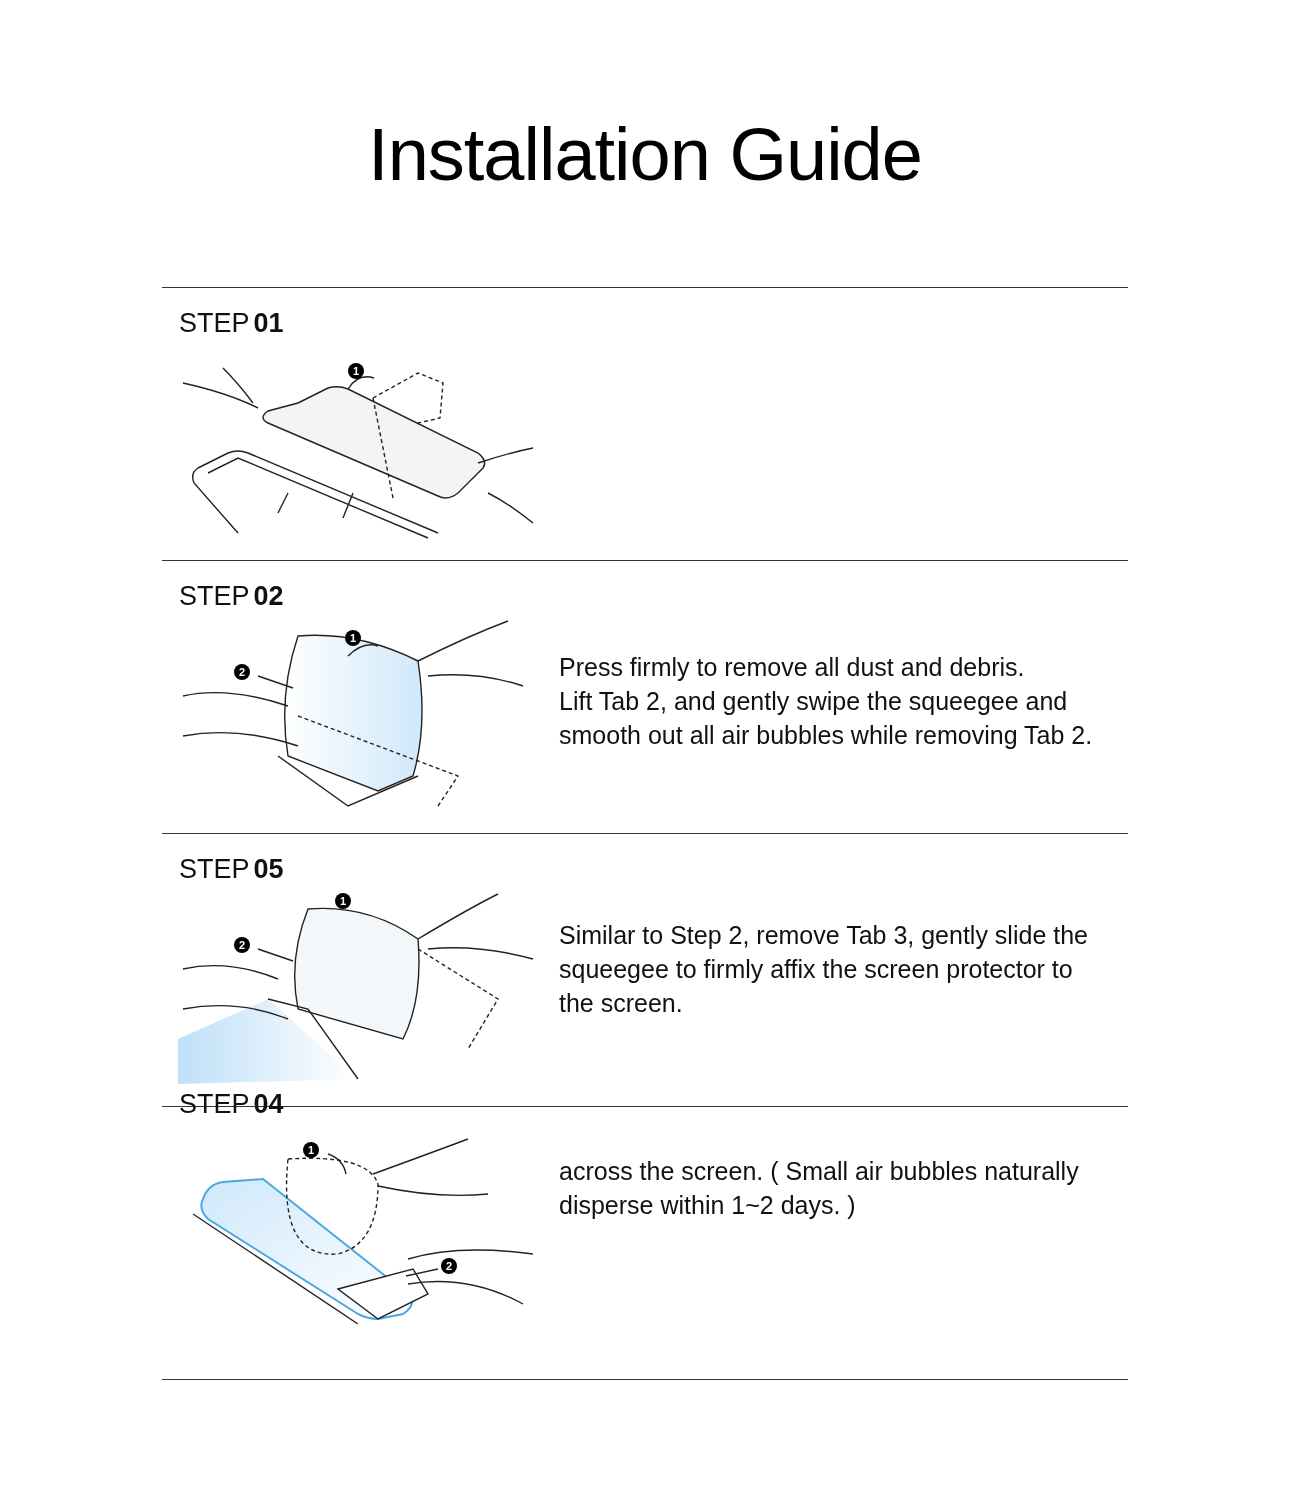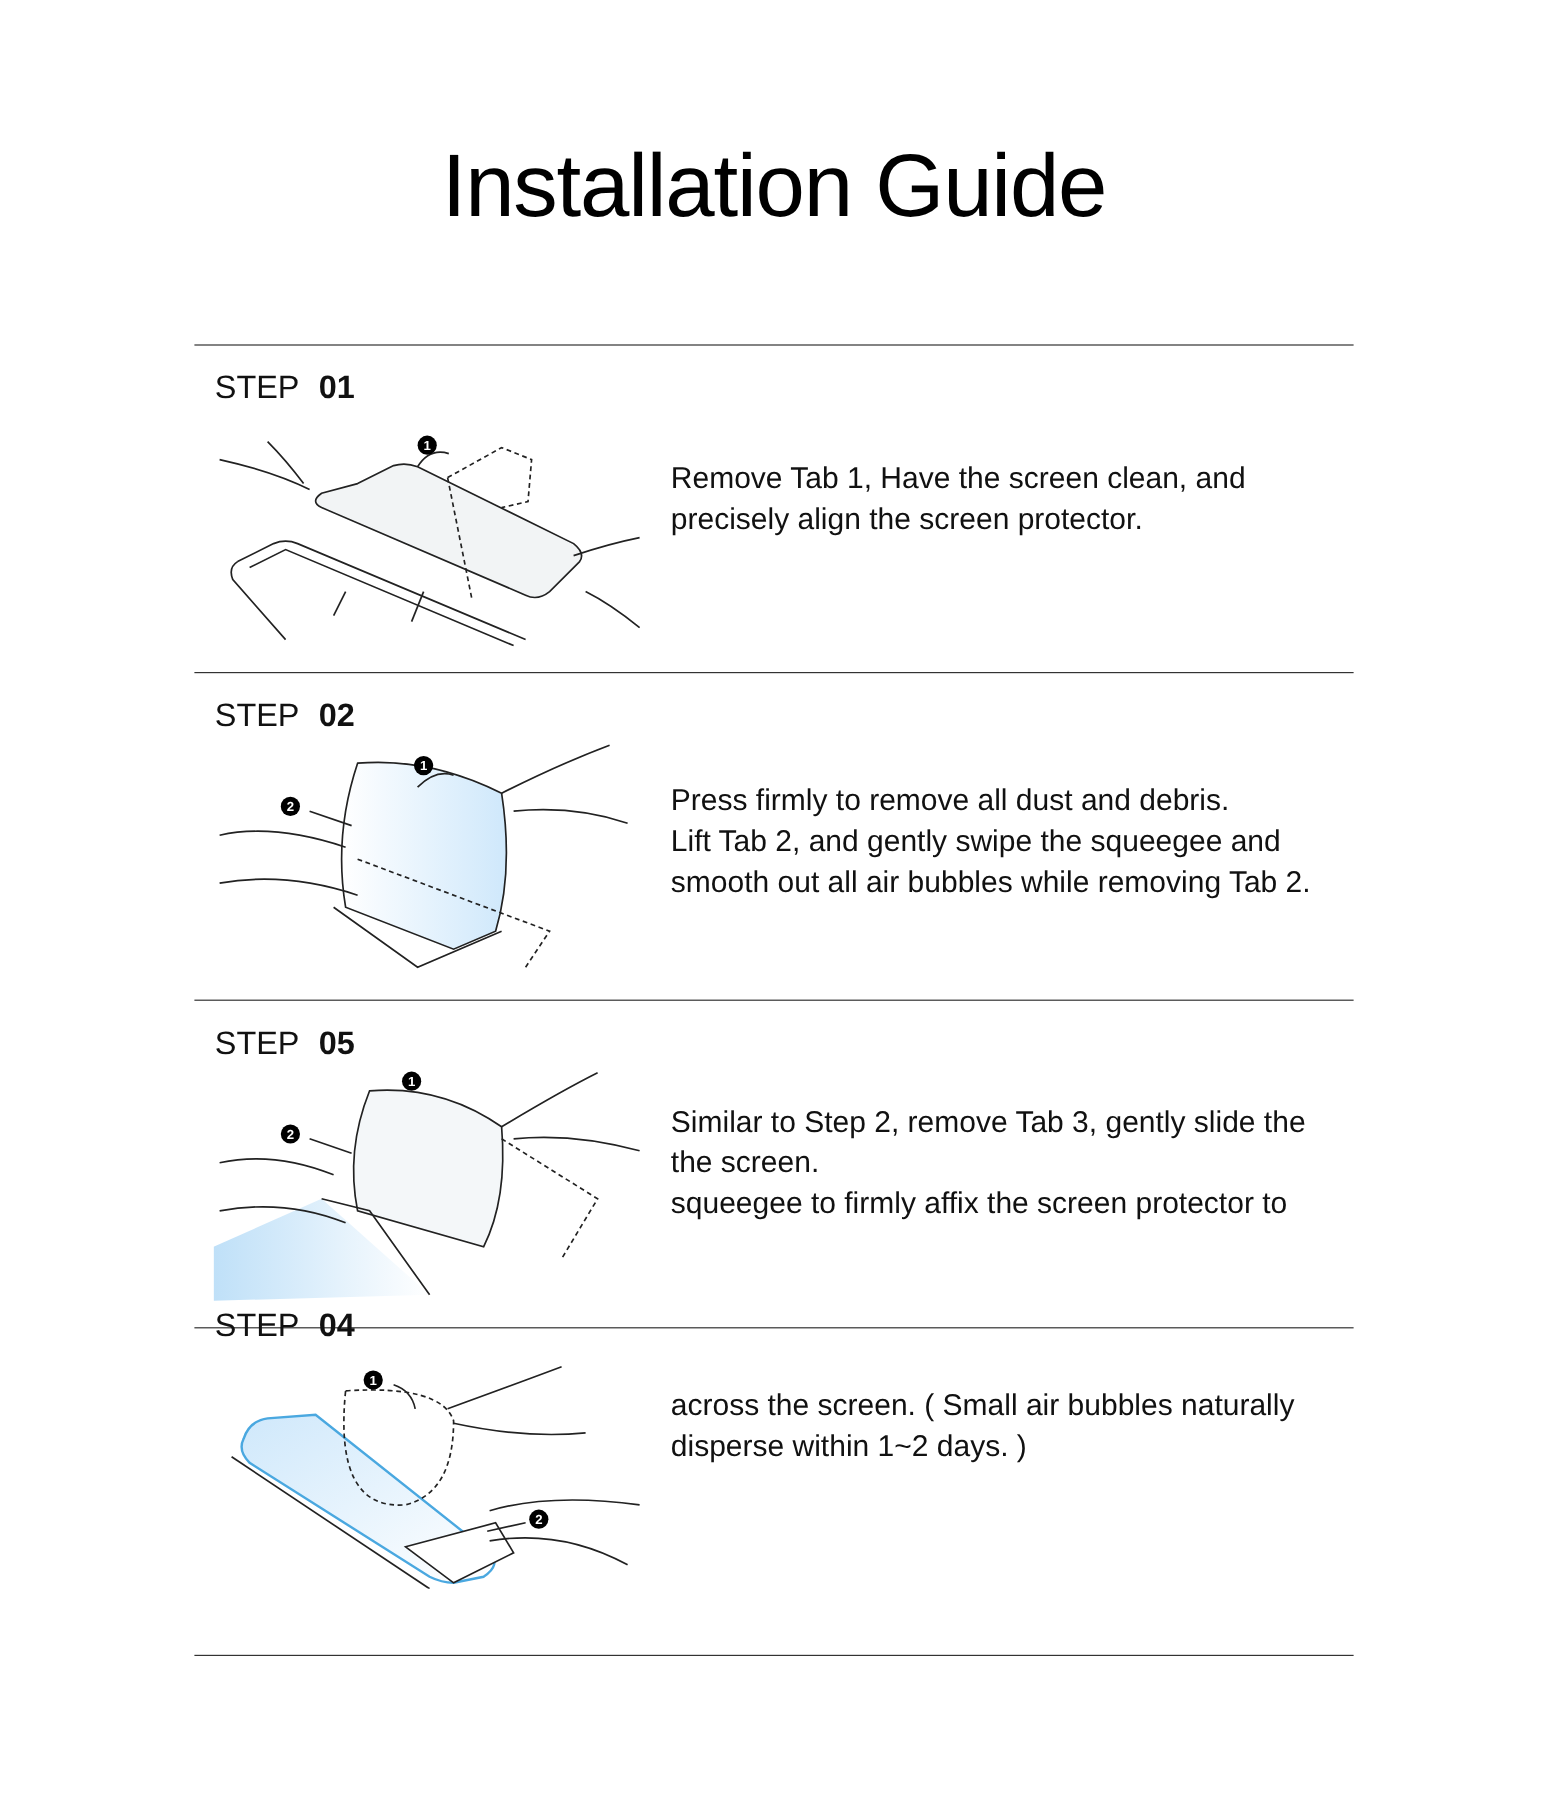--- a/index.html
+++ b/index.html
@@ -4,21 +4,21 @@
 <style>
   html, body { margin:0; padding:0; background:#ffffff; }
   body { width:1290px; height:1500px; position:relative; overflow:hidden;
          font-family:"Liberation Sans", "DejaVu Sans", sans-serif; color:#111; }
   .title { position:absolute; top:112px; left:0; width:1290px; text-align:center;
            font-family:"Liberation Sans", sans-serif; font-weight:normal; font-size:74px;
            letter-spacing:-1px; color:#000; margin:0; }
   .rule { position:absolute; left:162px; width:966px; height:1px; background:#333; }
   .step { position:absolute; left:162px; width:966px; }
   .step-label { position:absolute; left:17px; top:20px; font-size:27px; color:#111; white-space:nowrap; }
-  .step-label .num { font-weight:bold; margin-left:16px; }
+  .step-label .num { font-weight:bold; margin-left:4px; }
   .illus { position:absolute; left:16px; top:55px; width:360px; height:200px; }
   .desc { position:absolute; left:397px; font-size:25px; line-height:34px; color:#111; width:570px; }
   .desc div { white-space:nowrap; }
 </style>
 </head>
 <body>
 
 <h1 class="title">Installation Guide</h1>
 
 <div class="rule" style="top:287px"></div>
@@ -42,24 +42,20 @@
       <path d="M110 150 L100 170"></path>
         <path d="M175 150 L165 175"></path>
       <path d="M5 40 Q50 50 80 65"></path>
         <path d="M45 25 Q60 40 75 60"></path>
       <path d="M300 120 Q330 110 355 105"></path>
         <path d="M310 150 Q330 160 355 180"></path>
     </g>
     <circle cx="178" cy="28" r="8" fill="#000"></circle>
     <text x="178" y="32" fill="#fff" font-size="11" text-anchor="middle" font-weight="bold">1</text>
   </svg>
-  <div class="desc" style="top:94px">
-    <div>Remove Tab 1, Have the screen clean, and</div>
-    <div>precisely align the screen protector.</div>
-  </div>
 </section>
 
 <section class="step" style="top:561px;height:272px">
   <div class="step-label">
     <span>STEP</span><span class="num">02</span>
   </div>
   <svg class="illus" viewBox="0 0 360 200">
     <defs>
         <linearGradient id="g2" x1="0" x2="1">
           <stop offset="0" stop-color="#ffffff"></stop>
@@ -111,22 +107,22 @@
         <path d="M250 60 Q300 55 355 70"></path>
       <path d="M80 60 L115 72"></path>
     </g>
     <circle cx="165" cy="12" r="8" fill="#000"></circle>
       <text x="165" y="16" fill="#fff" font-size="11" text-anchor="middle" font-weight="bold">1</text>
     <circle cx="64" cy="56" r="8" fill="#000"></circle>
       <text x="64" y="60" fill="#fff" font-size="11" text-anchor="middle" font-weight="bold">2</text>
   </svg>
   <div class="desc" style="top:84px">
     <div>Similar to Step 2, remove Tab 3, gently slide the</div>
+    <div>squeegee to firmly affix the screen protector to</div>
     <div>the screen.</div>
-    <div>squeegee to firmly affix the screen protector to</div>
   </div>
 </section>
 
 <section class="step" style="top:1069px;height:272px">
   <div class="step-label">
     <span>STEP</span><span class="num">04</span>
   </div>
   <svg class="illus" viewBox="0 0 360 200">
     <defs>
         <linearGradient id="g4" x1="0" x2="1" y1="0" y2="1">

